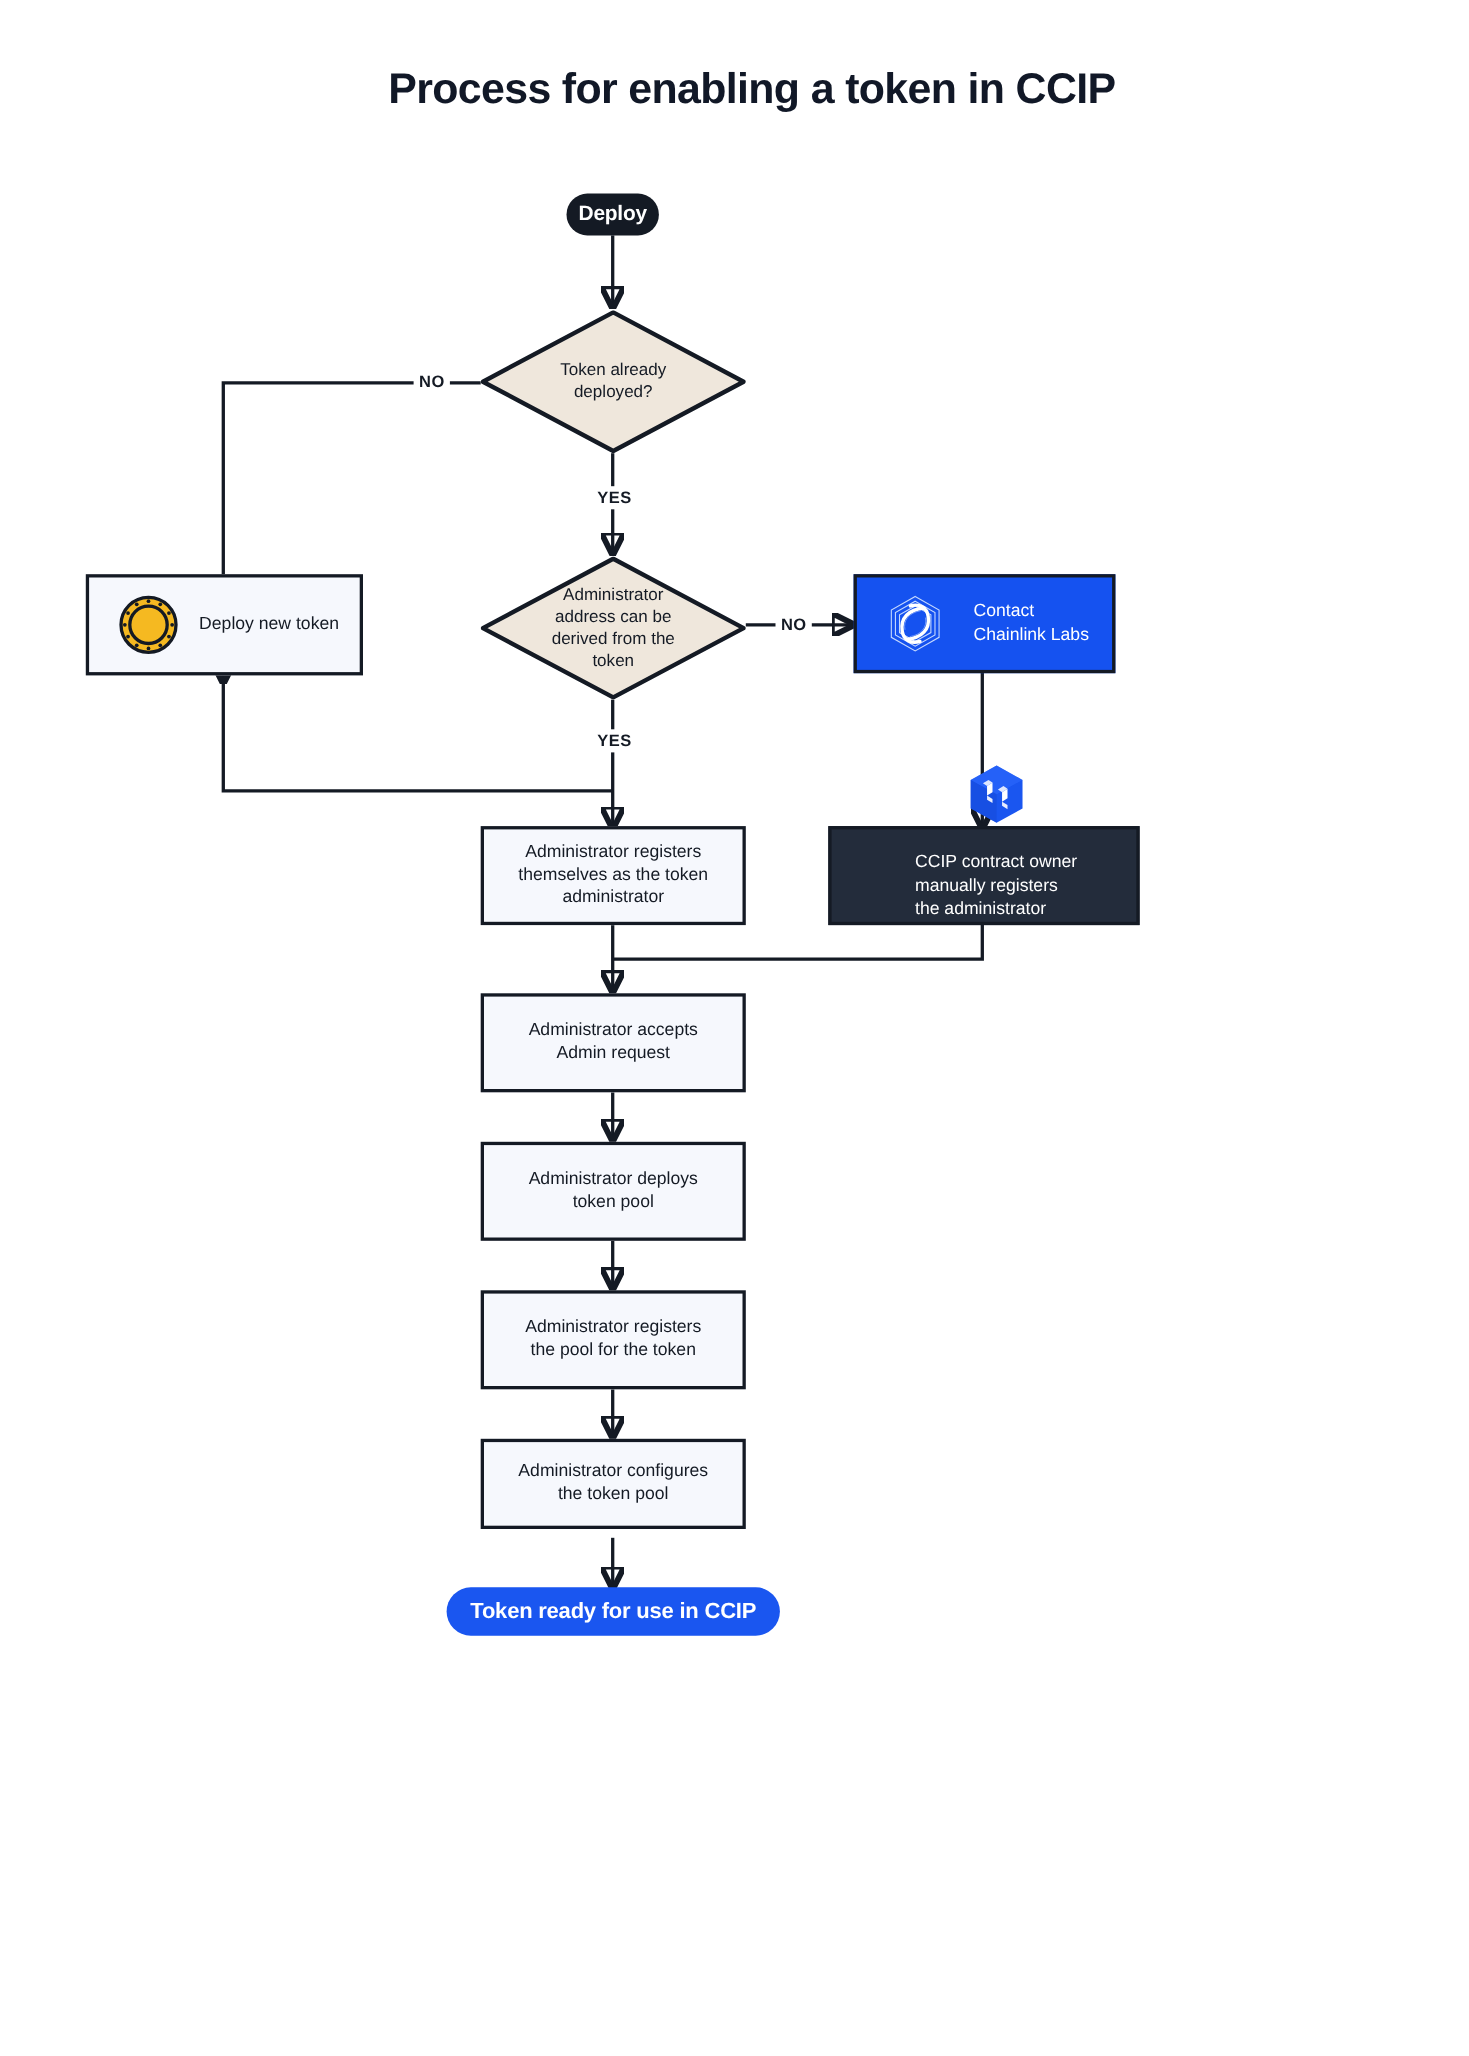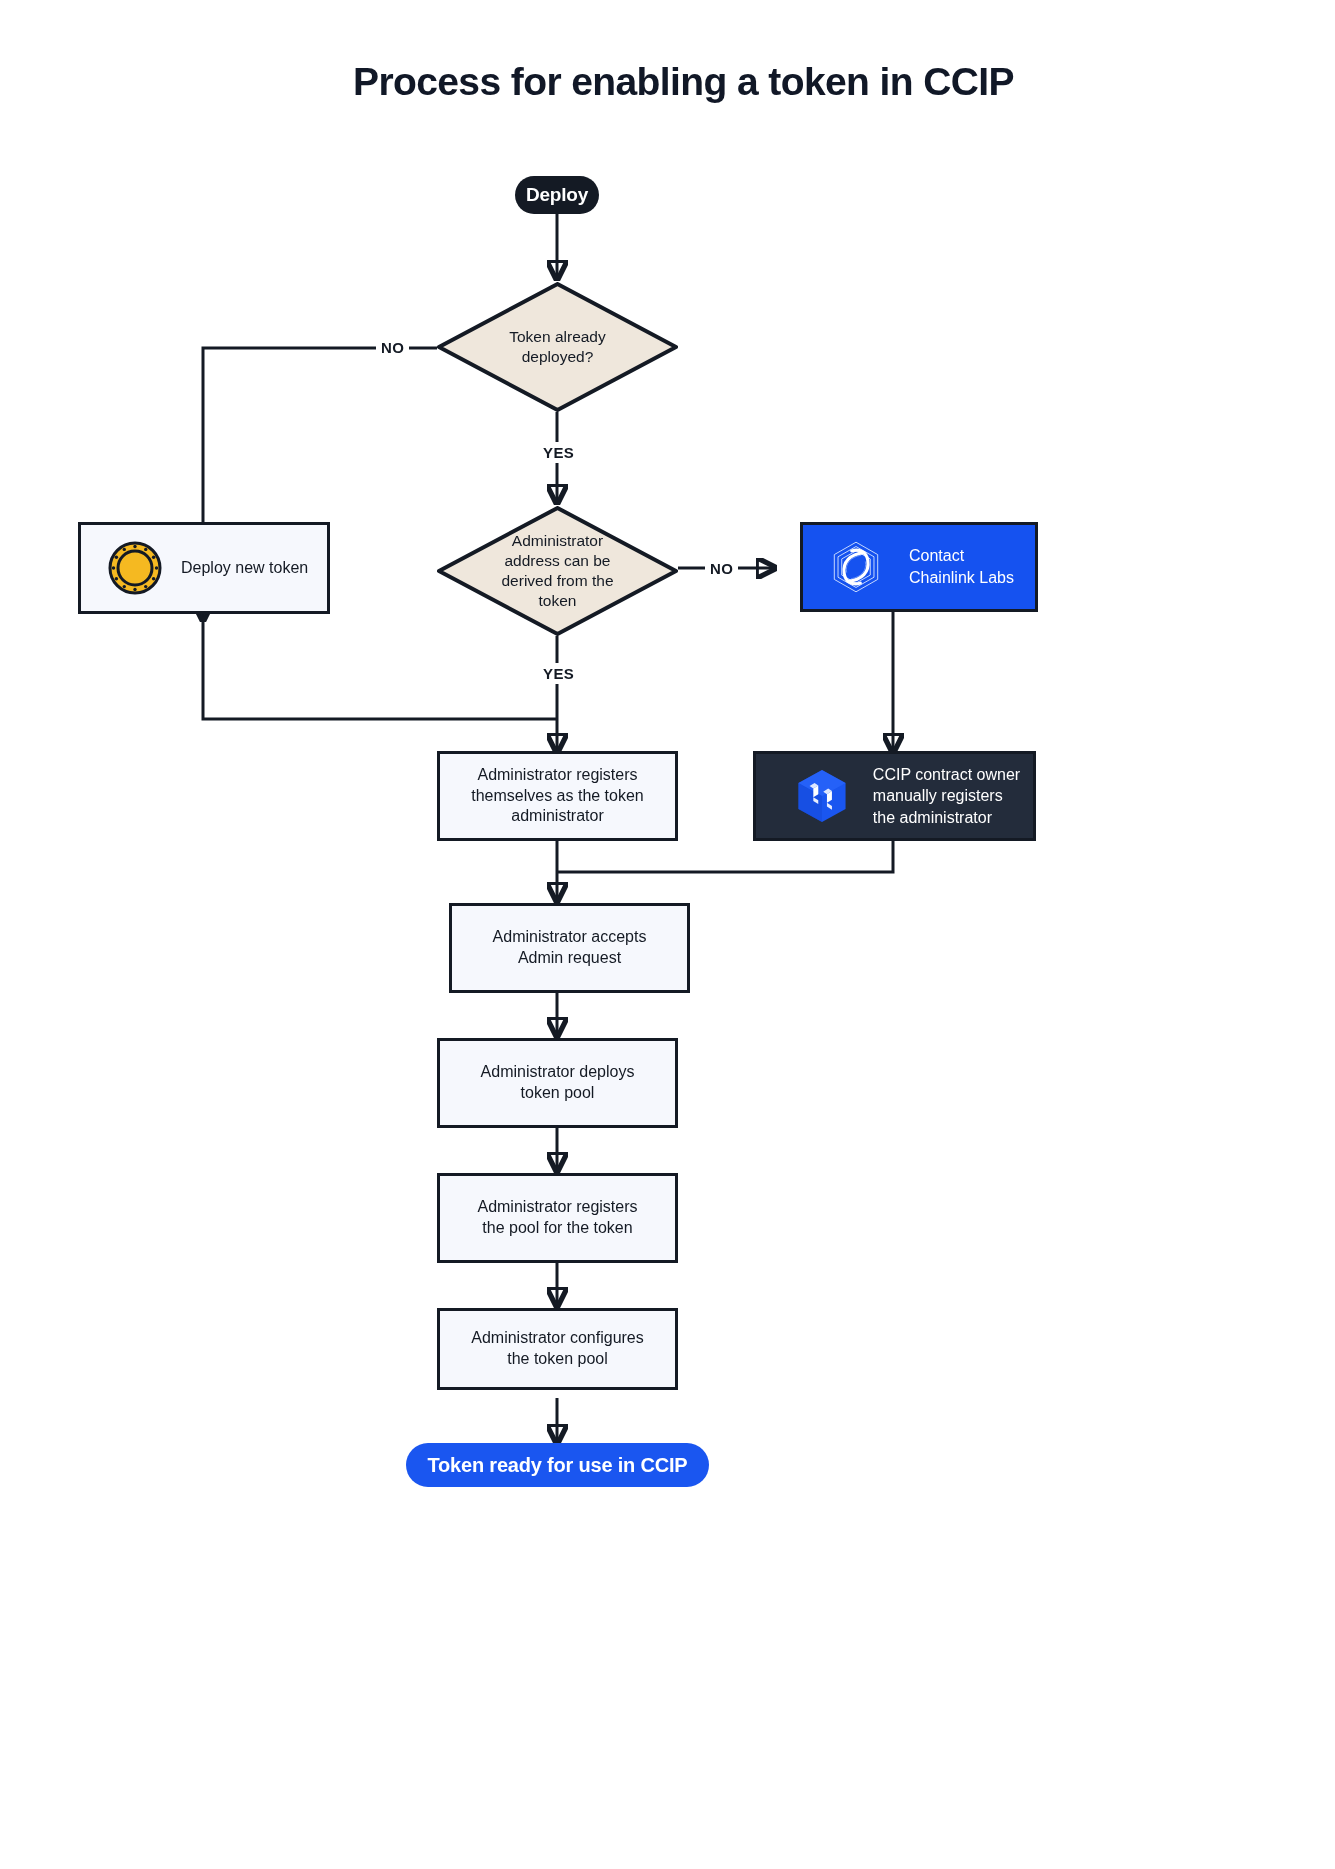--- a/index.html
+++ b/index.html
@@ -71,22 +71,22 @@
   .box{
     background:#f6f8fd;
     border:3px solid #141a24;
     display:flex;align-items:center;justify-content:center;
     text-align:center;
     font-size:16px;line-height:1.3;
     color:#141a24;
     white-space:pre-line;
   }
   .box.with-icon{justify-content:flex-start;gap:18px;padding-left:26px;text-align:left;}
-  .box.blue{background:#1552f0;border-color:#141a24;color:#ffffff;justify-content:flex-start;gap:22px;padding-left:22px;text-align:left;margin-left:24px;}
-  .box.dark{background:#232c3b;border-color:#141a24;color:#ffffff;justify-content:center;gap:20px;padding-left:22px;text-align:left;}
+  .box.blue{background:#1552f0;border-color:#141a24;color:#ffffff;justify-content:flex-start;gap:22px;padding-left:22px;text-align:left;}
+  .box.dark{background:#232c3b;border-color:#141a24;color:#ffffff;justify-content:flex-end;gap:20px;padding-left:22px;text-align:left;flex-direction:column;}
   .box .btext{flex:0 0 auto;}
   .box.blue .btext{font-size:16px;line-height:1.35;}
   .box.dark .btext{font-size:16px;line-height:1.35;}
 
   
   .edge-label{
     position:absolute;
     font-size:15px;font-weight:700;
     color:#141a24;
     letter-spacing:0.4px;
@@ -224,21 +224,21 @@
         <path d="M66 42 L58 47 L52 43 L60 38 Z" opacity="0.85"></path>
         <path d="M36 52 L44 57 L44 63 L36 58 Z" opacity="0.9"></path>
         <path d="M58 61 L66 66 L66 72 L58 67 Z" opacity="0.9"></path>
       </g>
     </svg>
     <span class="btext">CCIP contract owner
 manually registers
 the administrator</span>
   </div>
 
-  <div class="node box" style="left:449px;top:903px;width:241px;height:90px;">
+  <div class="node box" style="left:437px;top:903px;width:241px;height:90px;">
     <span class="btext">Administrator accepts
 Admin request</span>
   </div>
 
   <div class="node box" style="left:437px;top:1038px;width:241px;height:90px;">
     <span class="btext">Administrator deploys
 token pool</span>
   </div>
 
   <div class="node box" style="left:437px;top:1173px;width:241px;height:90px;">

